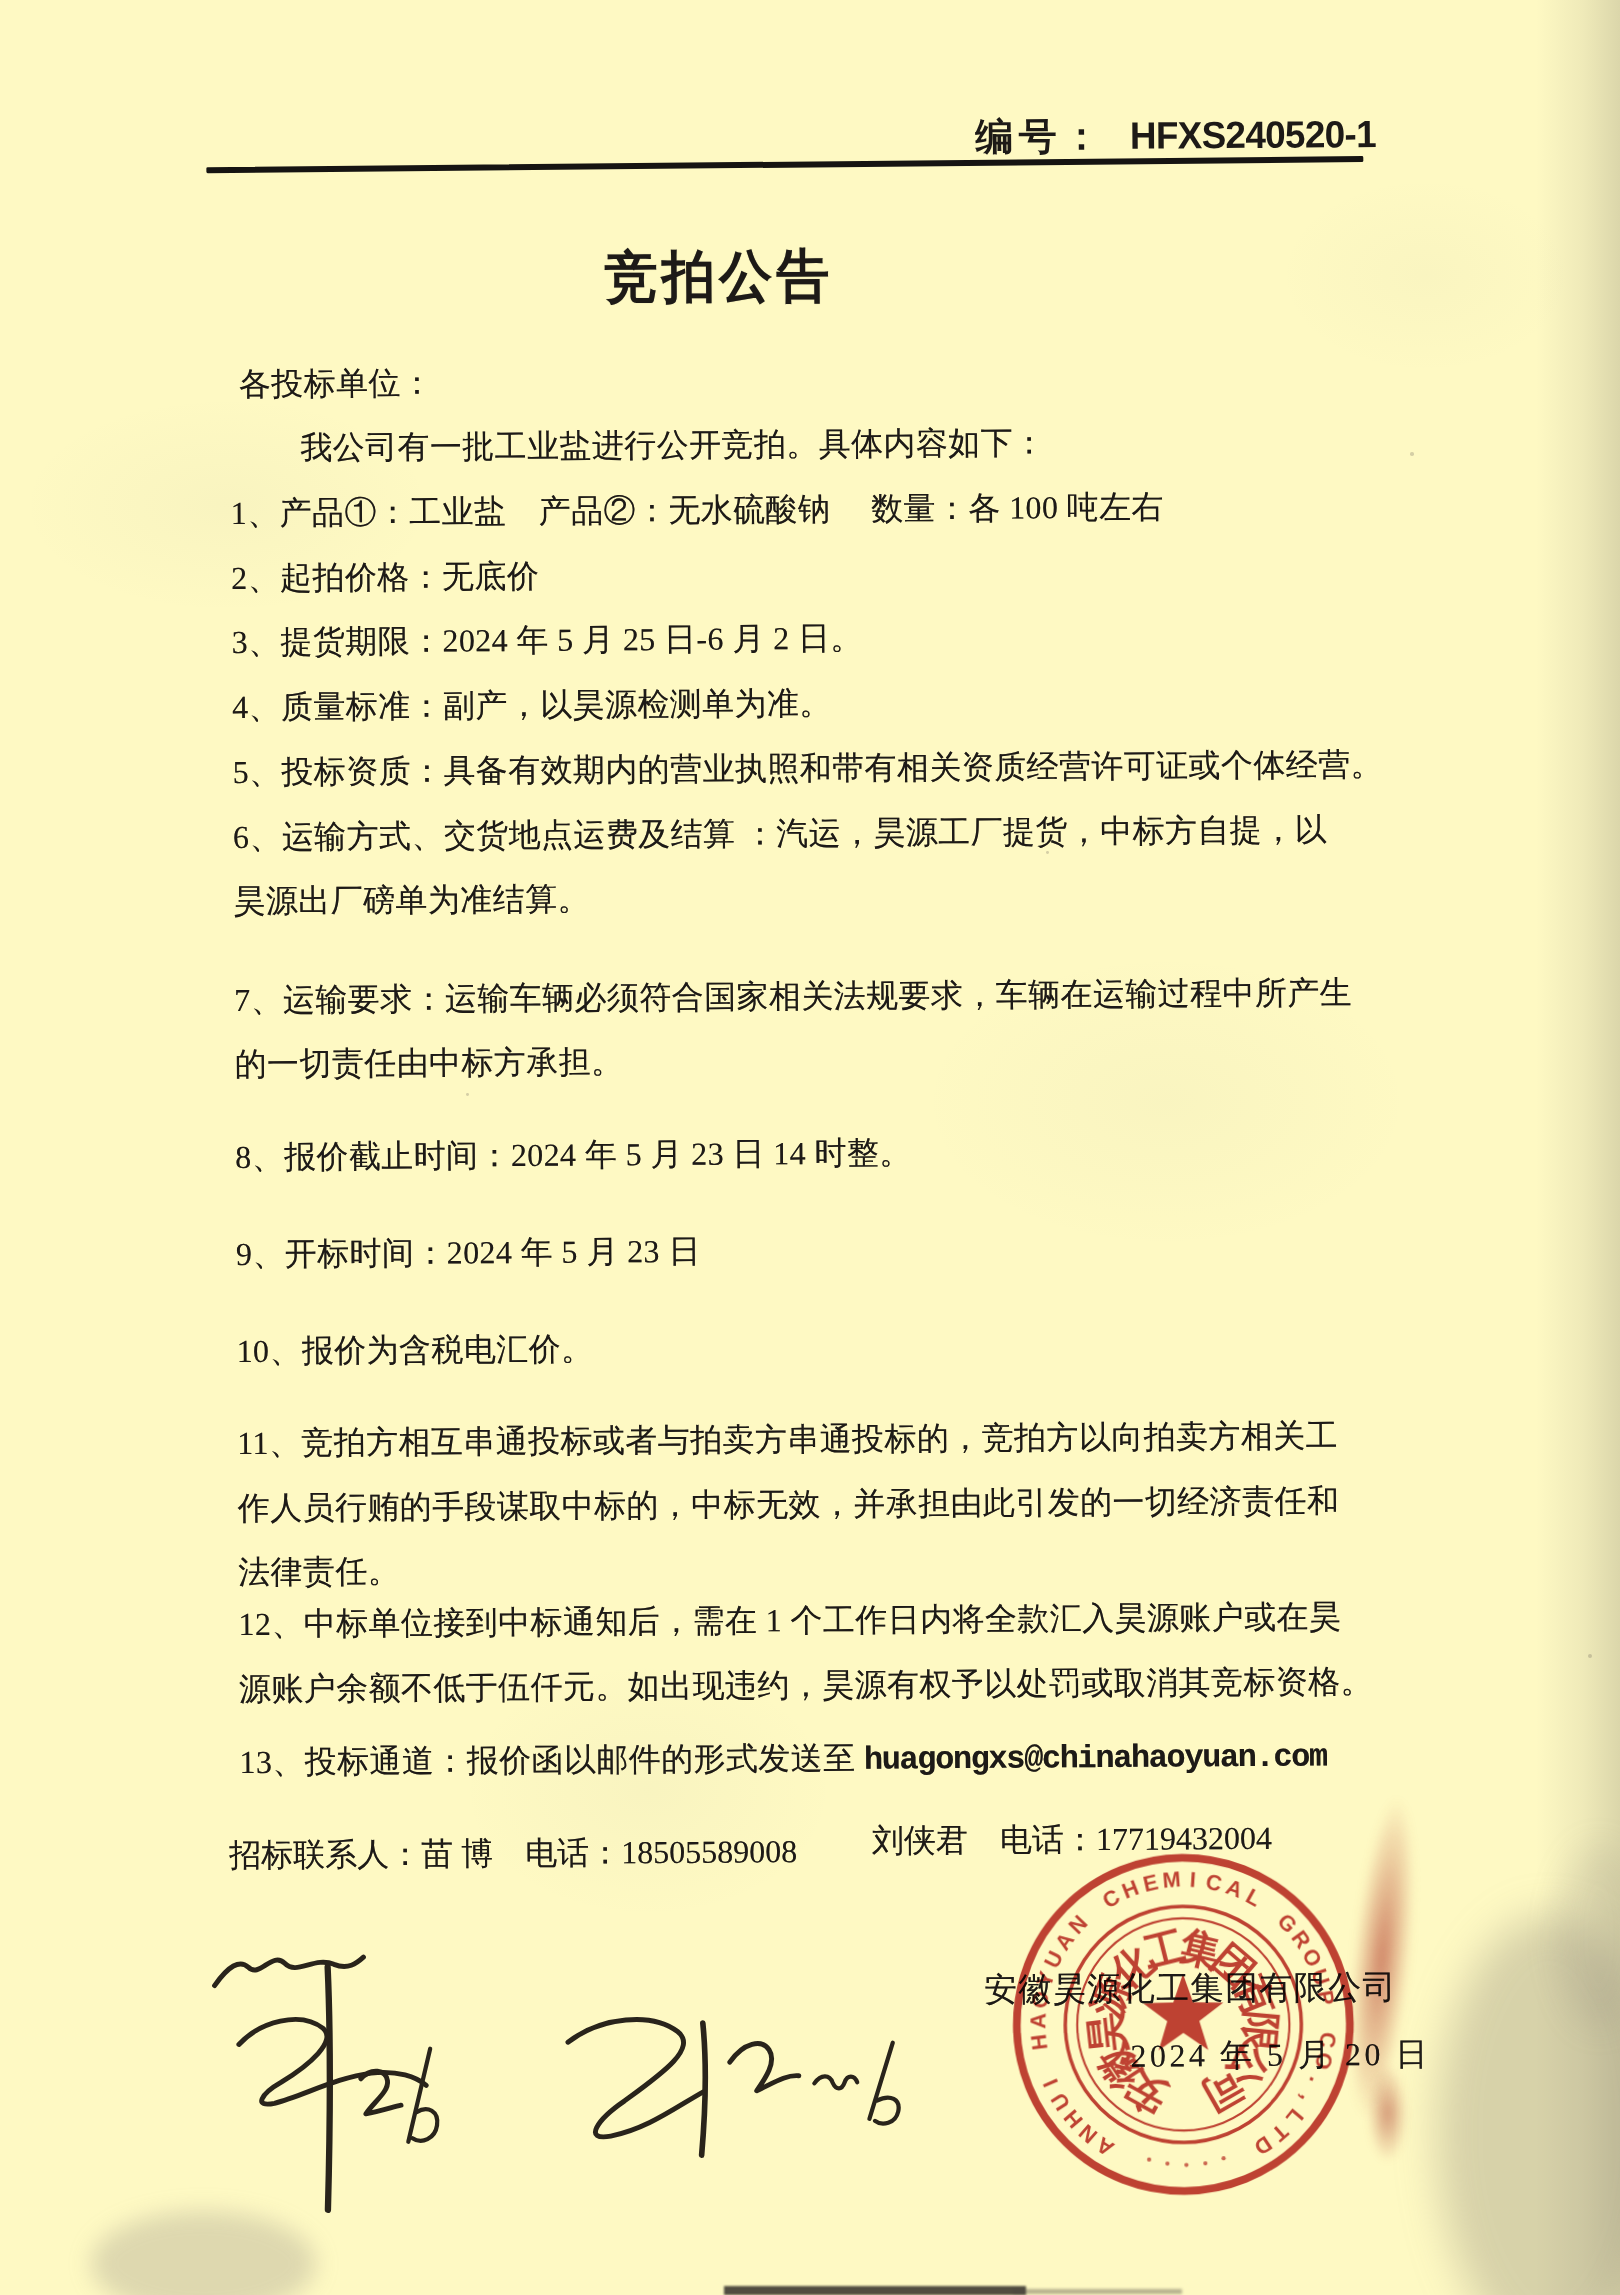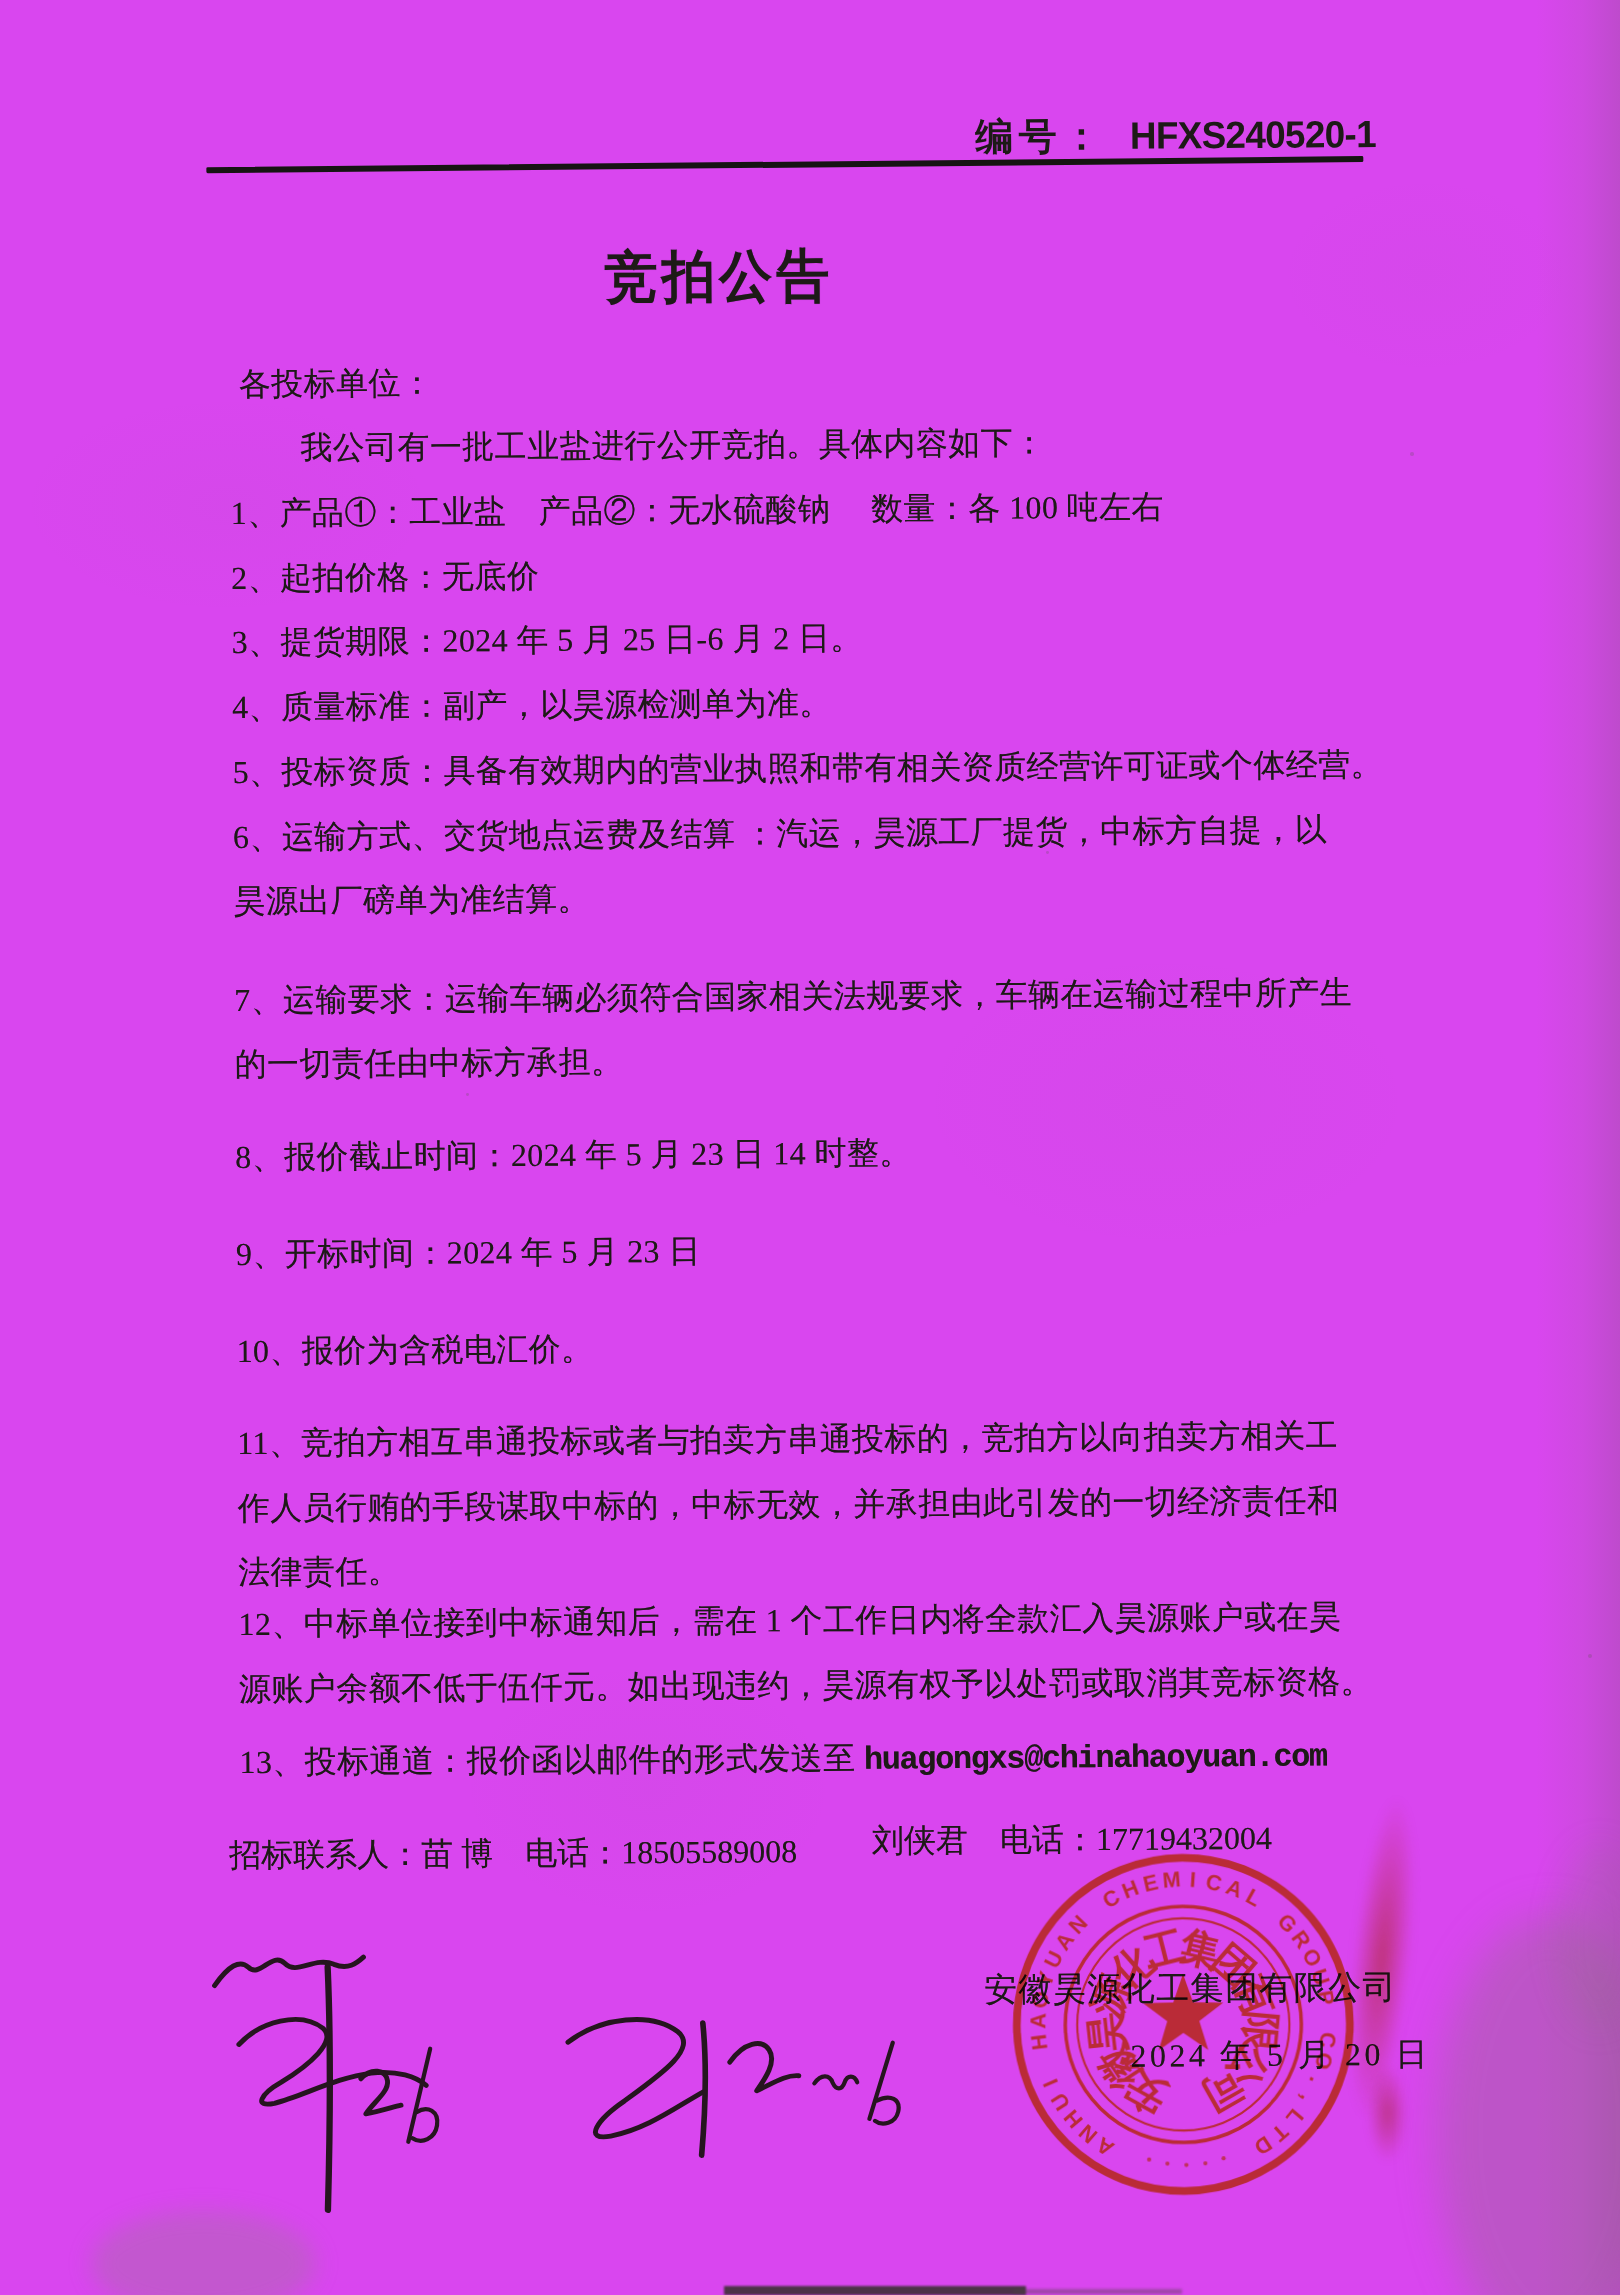--- a/index.html
+++ b/index.html
@@ -1,18 +1,18 @@
 <!DOCTYPE html>
 <html style="font-size:11.3px"><head>
 <meta charset="utf-8">
 <style>
   html,body{margin:0;padding:0;background:#888;}
   .page{
     position:relative;width:1620px;height:2295px;overflow:hidden;
-    background:#d946ef;
+    background:#fef9c3;
     font-family:"Liberation Serif","DejaVu Serif",serif;
     color:#1d1a17;
   }
   .sheet{
     position:absolute;left:0;top:0;width:100%;height:100%;
     transform:rotate(-0.4deg);transform-origin:50% 55%;
   }
   .texture{
     position:absolute;inset:0;pointer-events:none;
     background:

